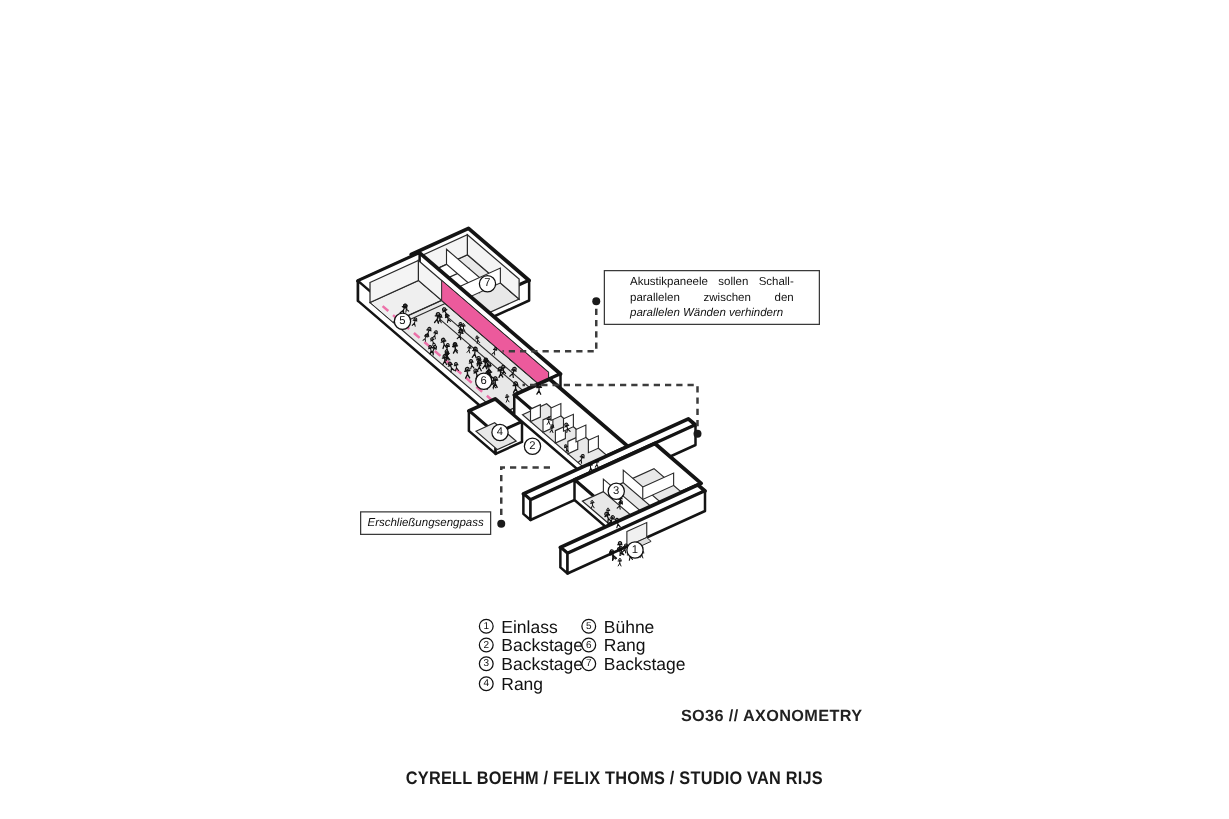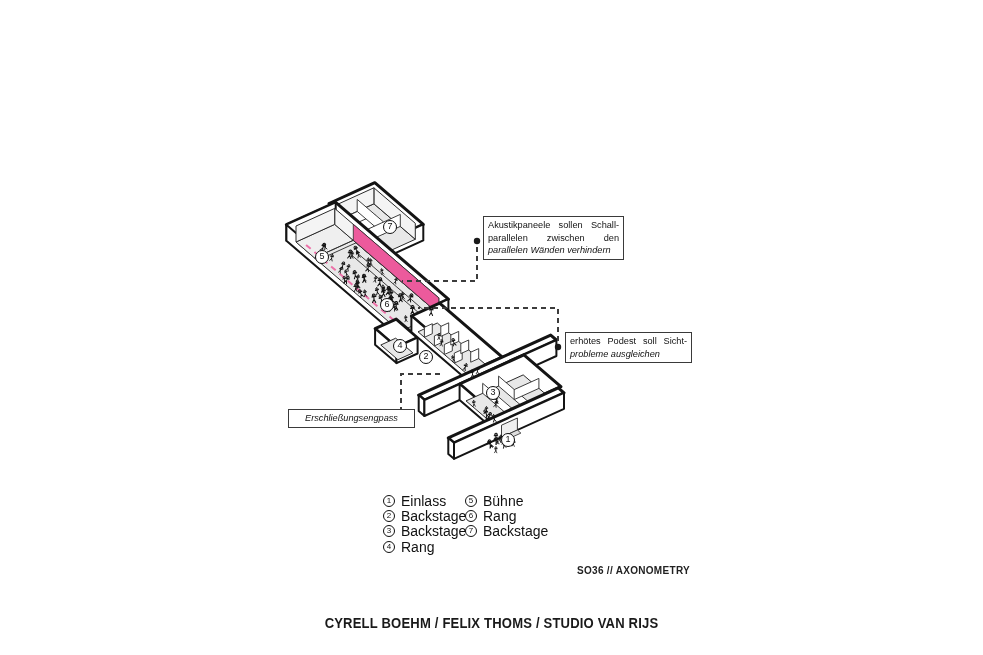--- a/index.html
+++ b/index.html
@@ -17,41 +17,41 @@
   .door{fill:#f0f0f0;stroke:#2a2a2a;stroke-width:.9;}
   .step{fill:#dedede;stroke:#2a2a2a;stroke-width:.8;}
   .thin{stroke:#2a2a2a;stroke-width:.9;fill:none;}
   .pinkwall{fill:var(--pink,#ec5a9c);stroke:#2a2a2a;stroke-width:.8;}
   .pinkdash{stroke:var(--pink,#ec5a9c);stroke-width:2;stroke-dasharray:6 5;fill:none;opacity:.85;}
   .person{stroke:#111;stroke-width:.9;fill:none;stroke-linecap:round;}
   .conn{stroke:#3c3c3c;stroke-width:2;stroke-dasharray:5 4;fill:none;}
   .bullet{fill:#1a1a1a;}
 
   
-  .ann{position:absolute;background:#fff;border:1.2px solid #3a3a3a;padding:2px 4px;
+  .ann{position:absolute;background:#fff;border:1.2px solid #3a3a3a;padding:2px 20px;
        font-size:9.2px;line-height:1.38;color:#111;}
   #ann-akustik{left:483px;top:216px;width:131px;}
   #ann-podest{left:565px;top:332px;width:117px;}
-  #ann-engpass{left:288px;top:409px;white-space:nowrap;padding:2px 16px;}
+  #ann-engpass{left:288px;top:409px;white-space:nowrap;padding:2px 5px;}
   .jline{text-align:justify;text-align-last:justify;}
   .jline.last{text-align-last:left;font-style:italic;}
 
   
   .marker{position:absolute;box-sizing:border-box;width:14px;height:14px;border:1.2px solid #111;
           border-radius:50%;background:#fff;font-size:9px;line-height:11.5px;text-align:center;}
 
   
   .legend{position:absolute;left:383px;top:493px;display:flex;}
   .legend-col{width:82px;}
   .lrow{display:flex;align-items:center;height:15.3px;}
   .lnum{box-sizing:border-box;width:12px;height:12px;border:1.1px solid #111;border-radius:50%;
         background:#fff;font-size:8px;line-height:9.5px;text-align:center;flex:0 0 12px;}
   .llab{font-size:14px;margin-left:6px;color:#111;}
 
-  .sheet-label{position:absolute;right:293px;top:565px;font-size:10px;font-weight:bold;
+  .sheet-label{position:absolute;right:293px;top:565px;font-size:13px;font-weight:bold;
                letter-spacing:.3px;color:#222;}
   .credits{position:absolute;left:0;right:0;top:615px;text-align:center;font-size:14.5px;
            font-weight:bold;letter-spacing:.2px;color:#1a1a1a;transform:scaleX(.9);}
 </style>
 </head>
 <body>
 
 <div class="sheet">
   <svg id="axo" viewBox="0 0 983 655">
       <polygon points="329,203.5 374.8,182.7 423.3,224.4 377.5,245.2" class="outline"></polygon>
@@ -193,24 +193,20 @@
       <div class="marker" style="left: 315px; top: 250px;">5</div>
       <div class="marker" style="left: 380px; top: 298px;">6</div>
       <div class="marker" style="left: 383px; top: 220px;">7</div>
     </div>
 
   <div class="ann" id="ann-akustik">
       <div class="jline">Akustikpaneele sollen Schall-</div>
       <div class="jline">parallelen zwischen den</div>
       <div class="jline last">parallelen Wänden verhindern</div>
     </div>
-  <div class="ann" id="ann-podest">
-      <div class="jline">erhötes Podest soll Sicht-</div>
-      <div class="jline last">probleme ausgleichen</div>
-    </div>
   <div class="ann" id="ann-engpass">
       <div class="jline last">Erschließungsengpass</div>
     </div>
 
   <div class="legend" id="legend">
     <div class="legend-col" id="legend-col-1">
         <div class="lrow">
           <span class="lnum">1</span>
           <span class="llab">Einlass</span>
         </div>

